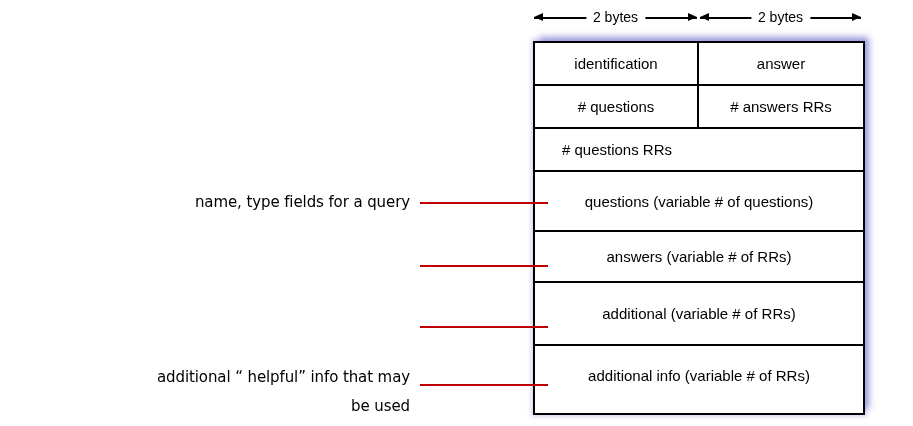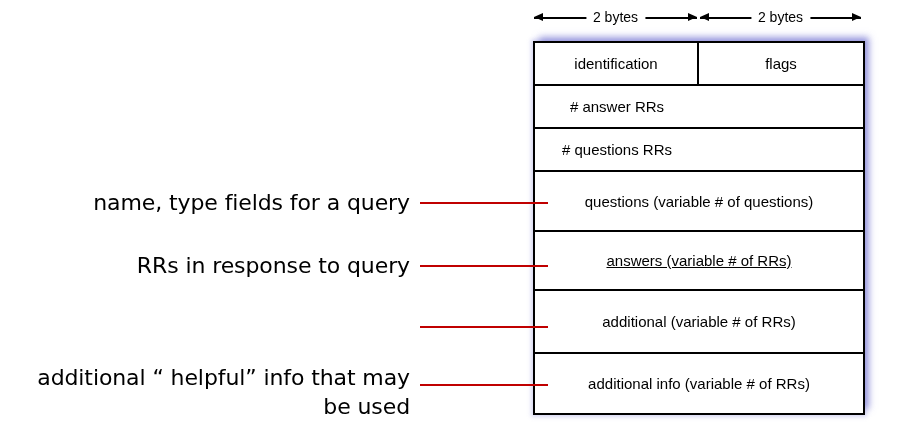--- a/index.html
+++ b/index.html
@@ -96,29 +96,29 @@
     width: 50%;
   }
   .cell.half.first {
     border-right: 2.5px solid #000000;
   }
   .cell.full {
     width: 100%;
   }
   .row.h-fixed { height: 43px; }
   .row.h-questions { height: 60px; }
-  .row.h-answers { height: 59px; text-decoration: underline; }
+  .row.h-answers { height: 51px; }
   .row.h-authority { height: 63px; }
   .row.h-additional { height: 58px; border-radius: 12px; }
 
   
   .annot {
     position: absolute;
     font-family: "DejaVu Sans", sans-serif;
-    font-size: 22px;
+    font-size: 15px;
     color: #000000;
     text-align: right;
     line-height: 29px;
     white-space: pre-line;
     letter-spacing: -0.1px;
   }
 
   
   .leader {
     position: absolute;
@@ -148,25 +148,26 @@
 
   <div class="leader" style="left:420px; top:202px; width:128px;"></div>
   <div class="leader" style="left:420px; top:265px; width:128px;"></div>
   <div class="leader" style="left:420px; top:326px; width:128px;"></div>
   <div class="leader" style="left:420px; top:384px; width:128px;"></div>
 
   <div id="msg-table">
 
     <div class="row h-fixed">
       <div class="cell half first">identification</div>
-      <div class="cell half">flags</div>
+      <div class="cell half">answer</div>
     </div>
 
     <div class="row h-fixed">
-      <div class="cell half"># answer RRs</div>
+      <div class="cell half first"># questions</div>
+      <div class="cell half"># answers RRs</div>
     </div>
 
     <div class="row h-fixed">
       <div class="cell half"># questions RRs</div>
     </div>
 
     <div class="row h-questions">
       <div class="cell full">questions (variable # of questions)</div>
     </div>
 
@@ -179,19 +180,18 @@
     </div>
 
     <div class="row h-additional">
       <div class="cell full">additional info (variable # of RRs)</div>
     </div>
 
   </div>
 
   <div class="annot" style="left:20px; top:188px; width:390px;">name, type fields for a query</div>
 
-  <div class="annot" style="left:20px; top:251px; width:390px;">RRs in response to query</div>
 
 
   <div class="annot" style="left:10px; top:363px; width:400px;">additional “ helpful” info that may
 be used</div>
 
 </div>
 
 </body></html>

